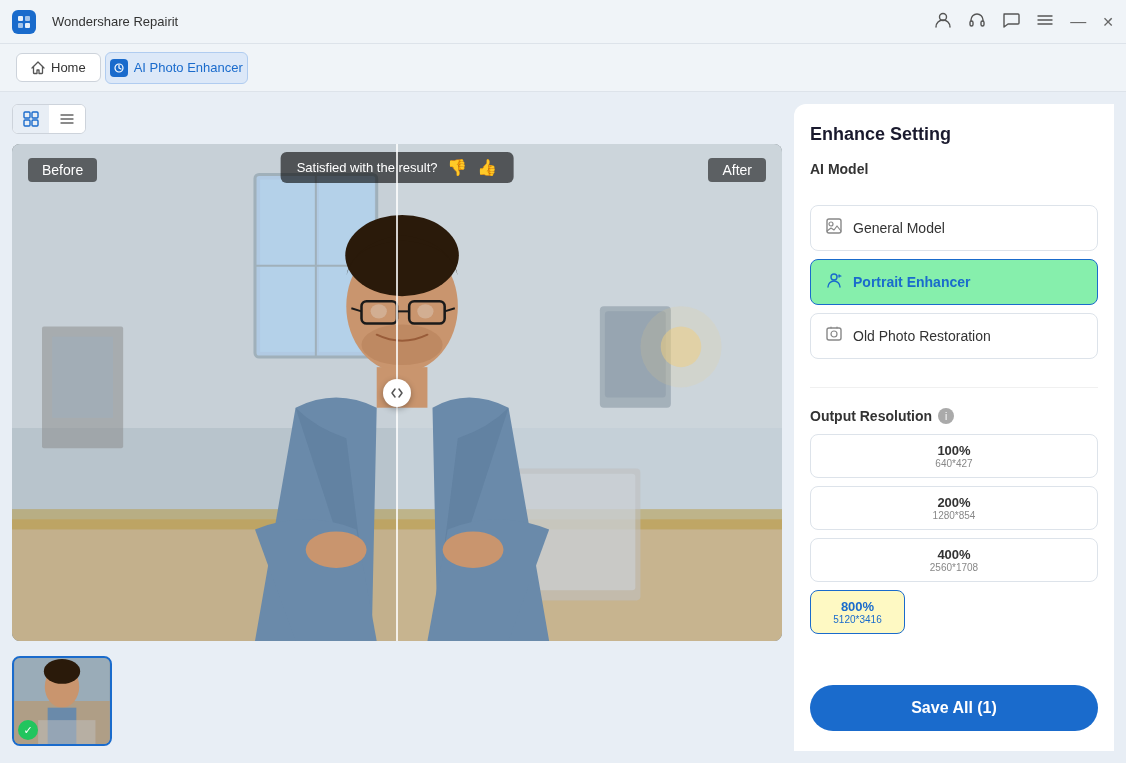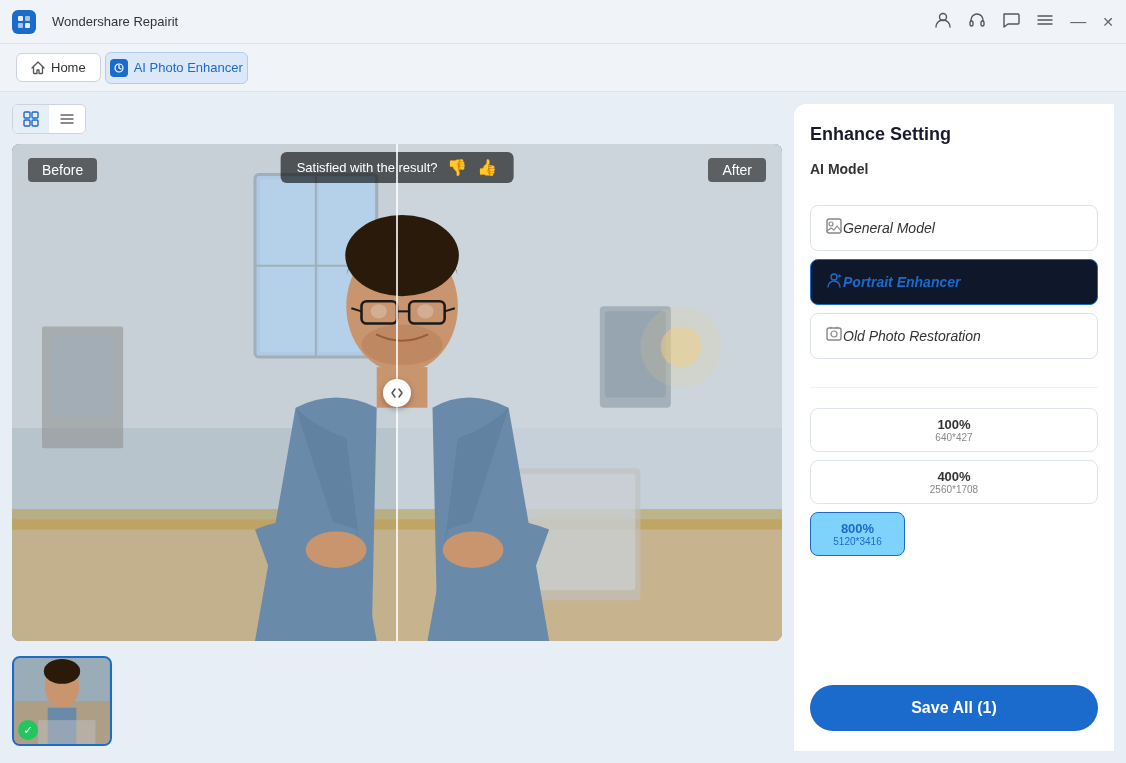--- a/index.html
+++ b/index.html
@@ -311,32 +311,32 @@
     .section-label {
       font-size: 14px;
       font-weight: 600;
       color: #333;
       margin-bottom: 28px;
     }
 
     .model-option {
       display: flex;
       align-items: center;
+      gap: 10px;
       padding: 11px 14px;
       border: 1.5px solid #dde3ea;
       border-radius: 8px;
       margin-bottom: 8px;
       cursor: pointer;
       font-size: 14px;
       color: #333;
-      font-style: italic;
     }
     .model-option.active {
       border-color: #1a6bcc;
-      background: #0f172a;
+      background: #86efac;
       color: #1a6bcc;
       font-weight: 600;
     }
     .model-icon {
       font-size: 16px;
       color: #888;
     }
     .model-option.active .model-icon {
       color: #1a6bcc;
     }
@@ -384,21 +384,21 @@
       color: #333;
       background: white;
     }
     .res-btn .res-size {
       font-size: 10px;
       color: #888;
       font-weight: 400;
     }
     .res-btn.active {
       border-color: #1a6bcc;
-      background: #7dd3fc;
+      background: #fef9c3;
       color: #1a6bcc;
     }
     .res-btn.active .res-size {
       color: #1a6bcc;
     }
 
     .btn-save {
       background: #1a6bcc;
       color: white;
       border: none;
@@ -639,26 +639,34 @@
             </svg>
         </span>
         <span>Old Photo Restoration</span>
       </div>
 
     </div>
 
     <div class="section-divider"></div>
 
     <div class="resolution-section">
+      <div class="resolution-header">
+        <span class="section-label" style="margin-bottom:0">Output Resolution</span>
+        <div class="info-icon">i</div>
+      </div>
       <div class="resolution-grid">
         <button class="res-btn">
           <div>100%</div>
           <div class="res-size">640*427</div>
         </button>
         <button class="res-btn">
+          <div>200%</div>
+          <div class="res-size">1280*854</div>
+        </button>
+        <button class="res-btn">
           <div>400%</div>
           <div class="res-size">2560*1708</div>
         </button>
       </div>
       <button class="res-btn active" style="width:33%; padding: 8px 4px;">
         <div>800%</div>
         <div class="res-size">5120*3416</div>
       </button>
     </div>
 

